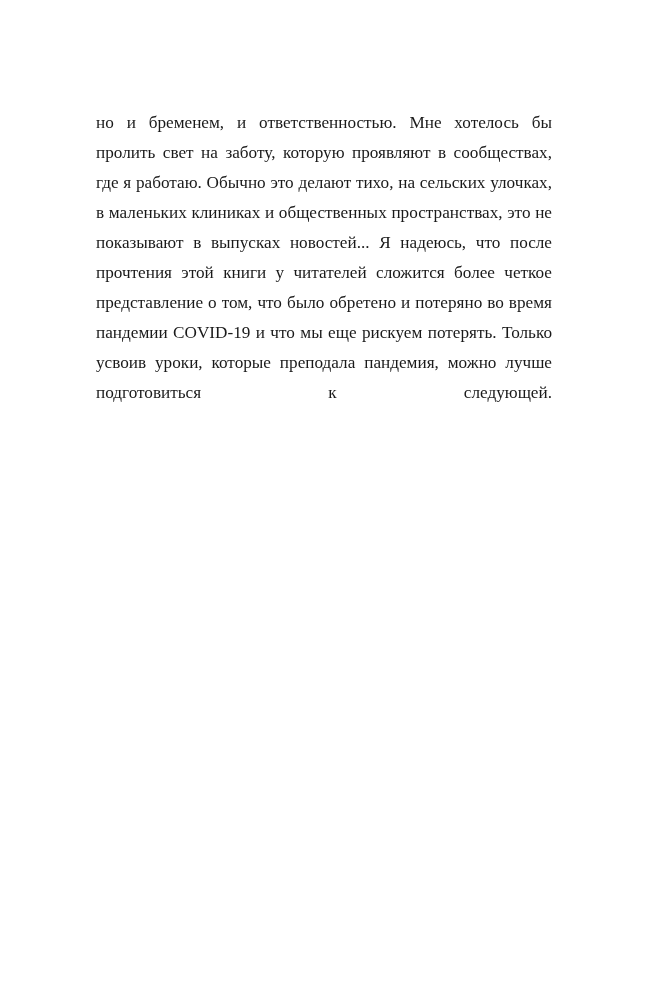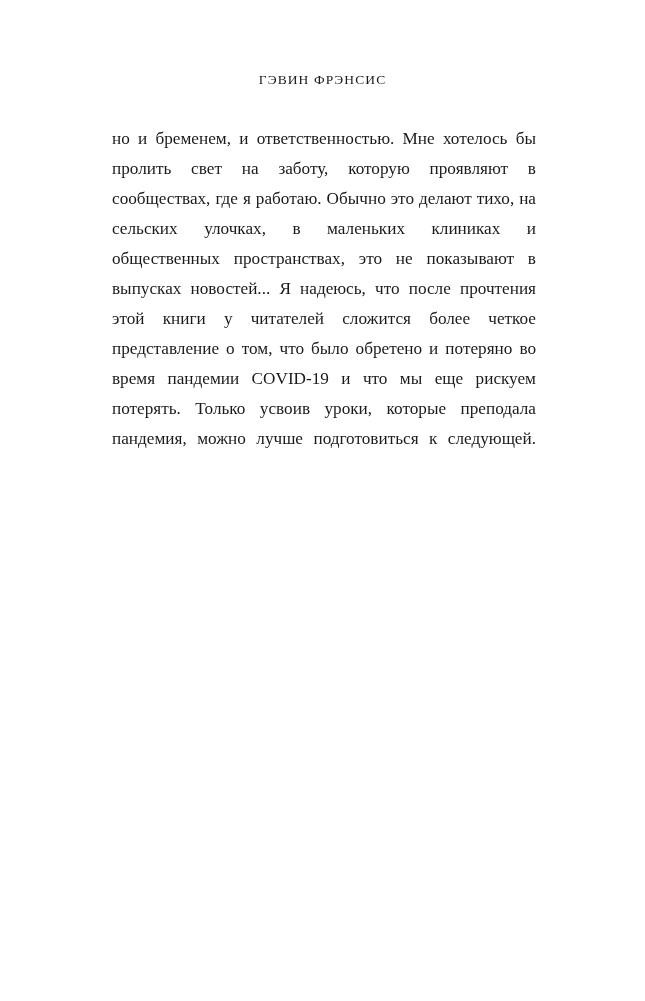--- a/index.html
+++ b/index.html
@@ -34,39 +34,38 @@
     text-transform: uppercase;
     font-weight: normal;
   }
   .text-block {
     position: absolute;
     top: 108px;
     left: 96px;
     width: 456px;
   }
   .text-block p {
-    margin: 16px;
+    margin: 0;
     font-size: 17.2px;
     line-height: 30px;
     text-align: justify;
     text-justify: inter-word;
     color: #1a1a1a;
     hyphens: manual;
   }
   
   .text-block p::after {
     content: "";
     display: inline-block;
     width: 100%;
   }
 </style>
 </head>
 <body>
 
 <div class="page">
 
-  <div class="running-head">ГЭВИН ФРЭНСИС</div>
 
   <div class="text-block">
     <p>но и бременем, и ответственностью. Мне хотелось бы пролить свет на заботу, которую проявляют в сообществах, где я работаю. Обычно это делают тихо, на сельских улочках, в маленьких клиниках и общественных пространствах, это не показывают в выпусках новостей... Я надеюсь, что после прочтения этой книги у читателей сложится более четкое представление о том, что было обретено и потеряно во время пандемии COVID-19 и что мы еще рискуем потерять. Только усвоив уроки, которые преподала пандемия, можно лучше подготовиться к следующей.</p>
   </div>
 
 </div>
 
 </body></html>

